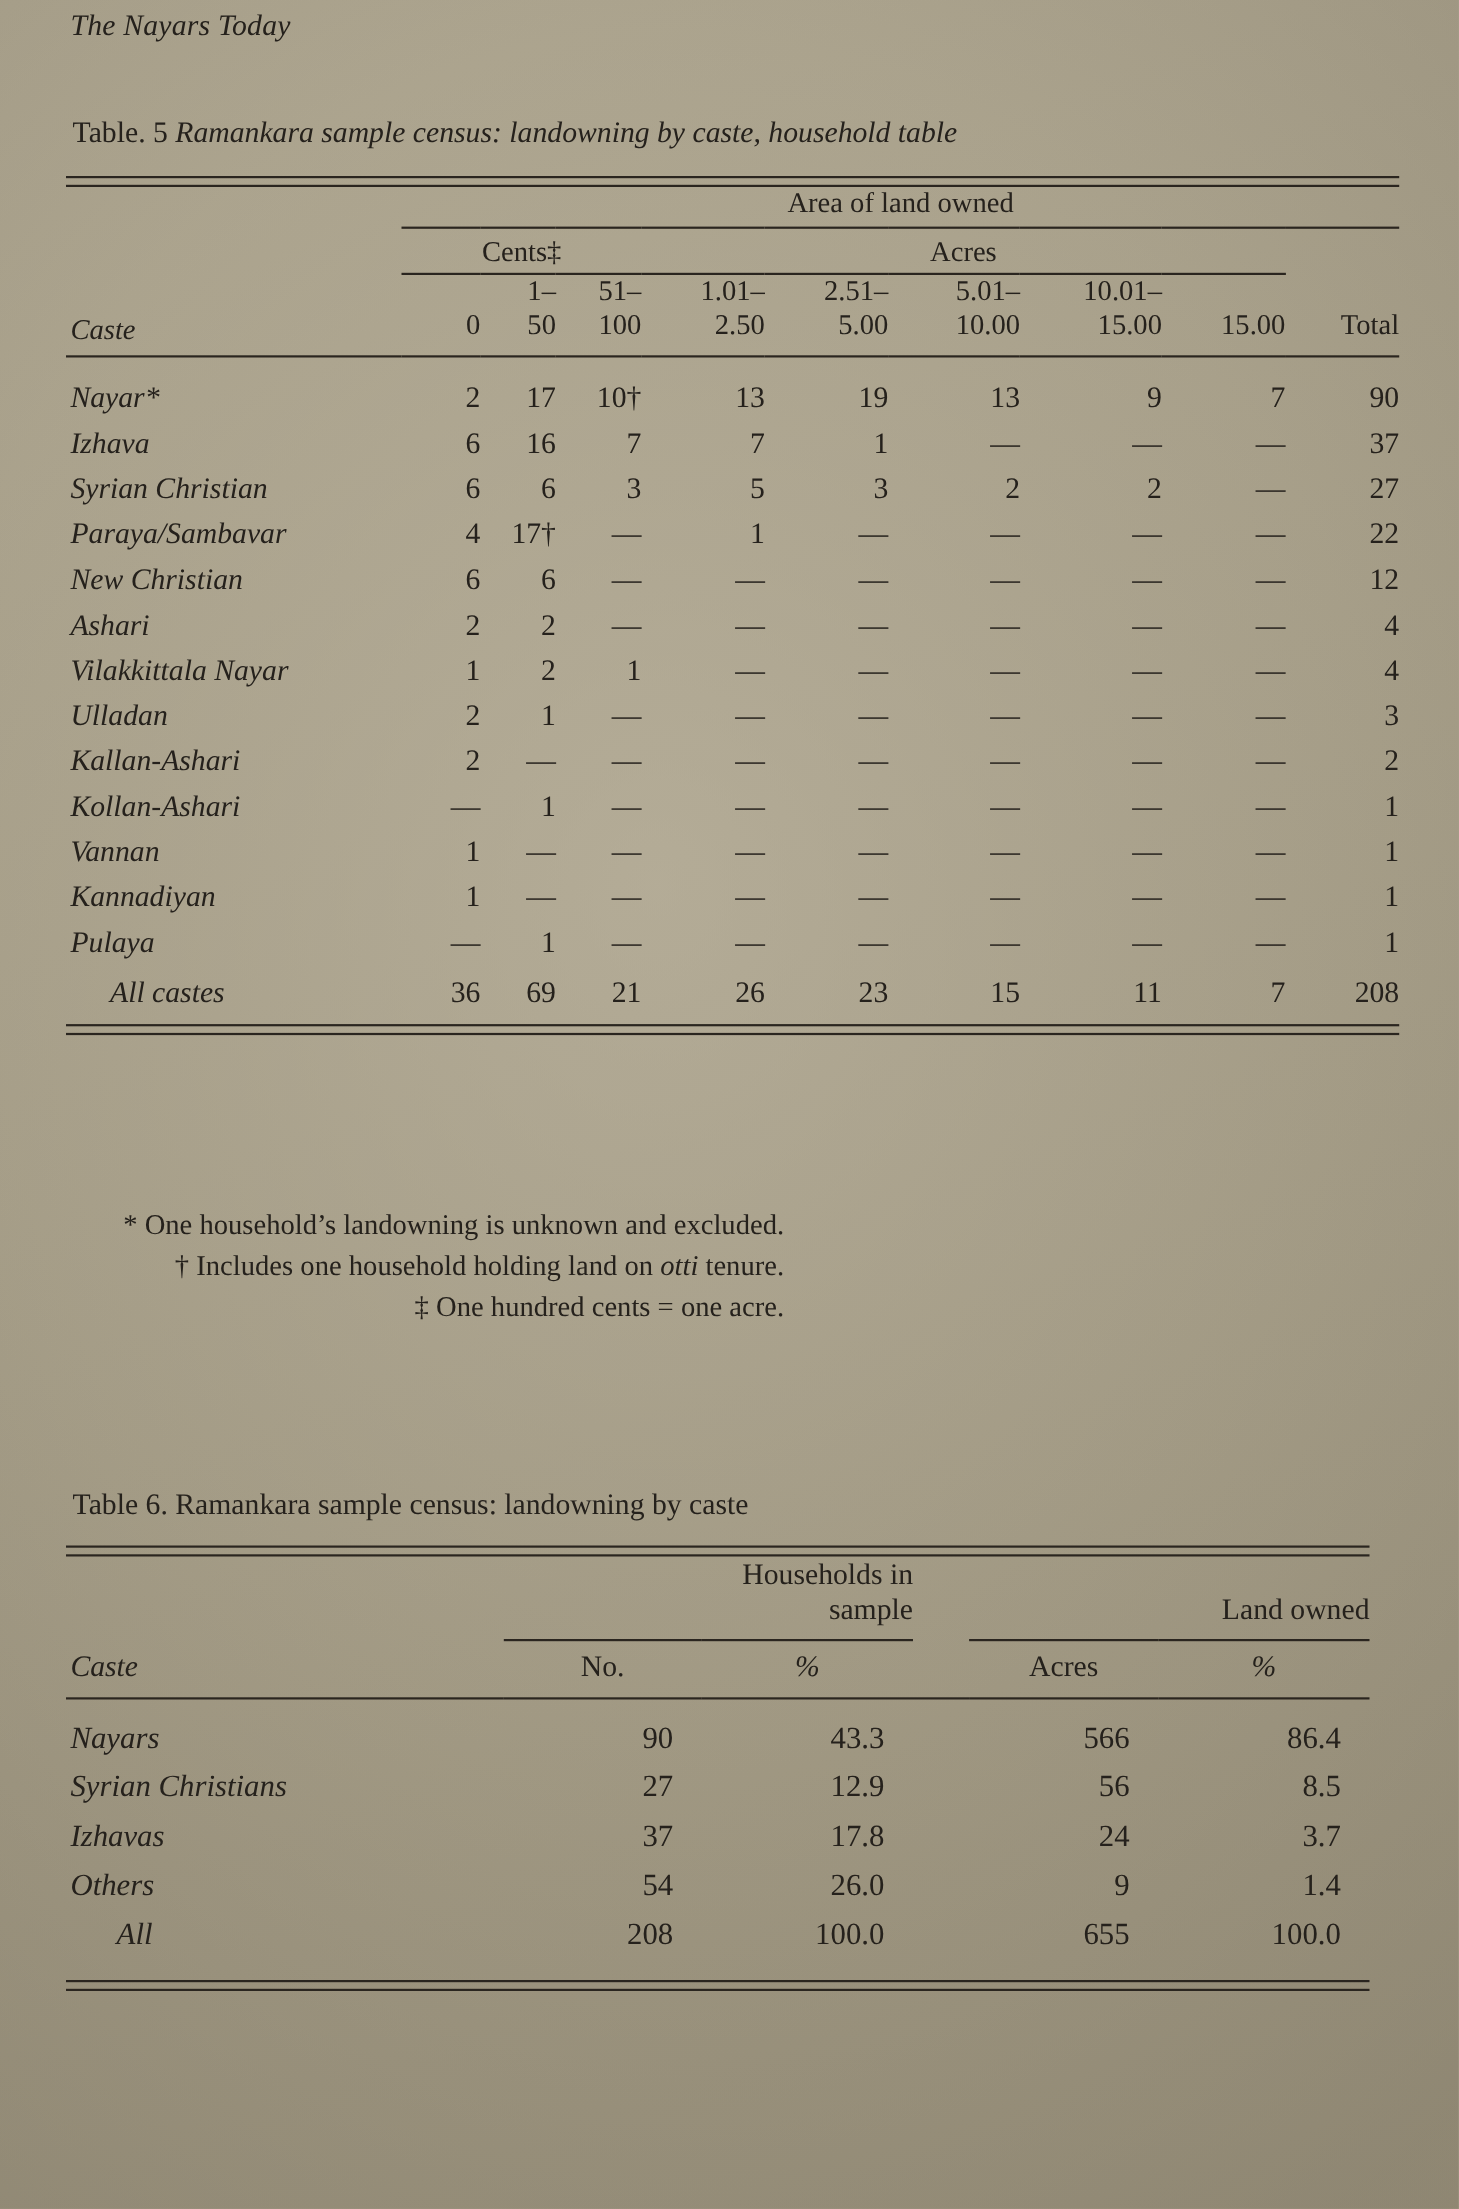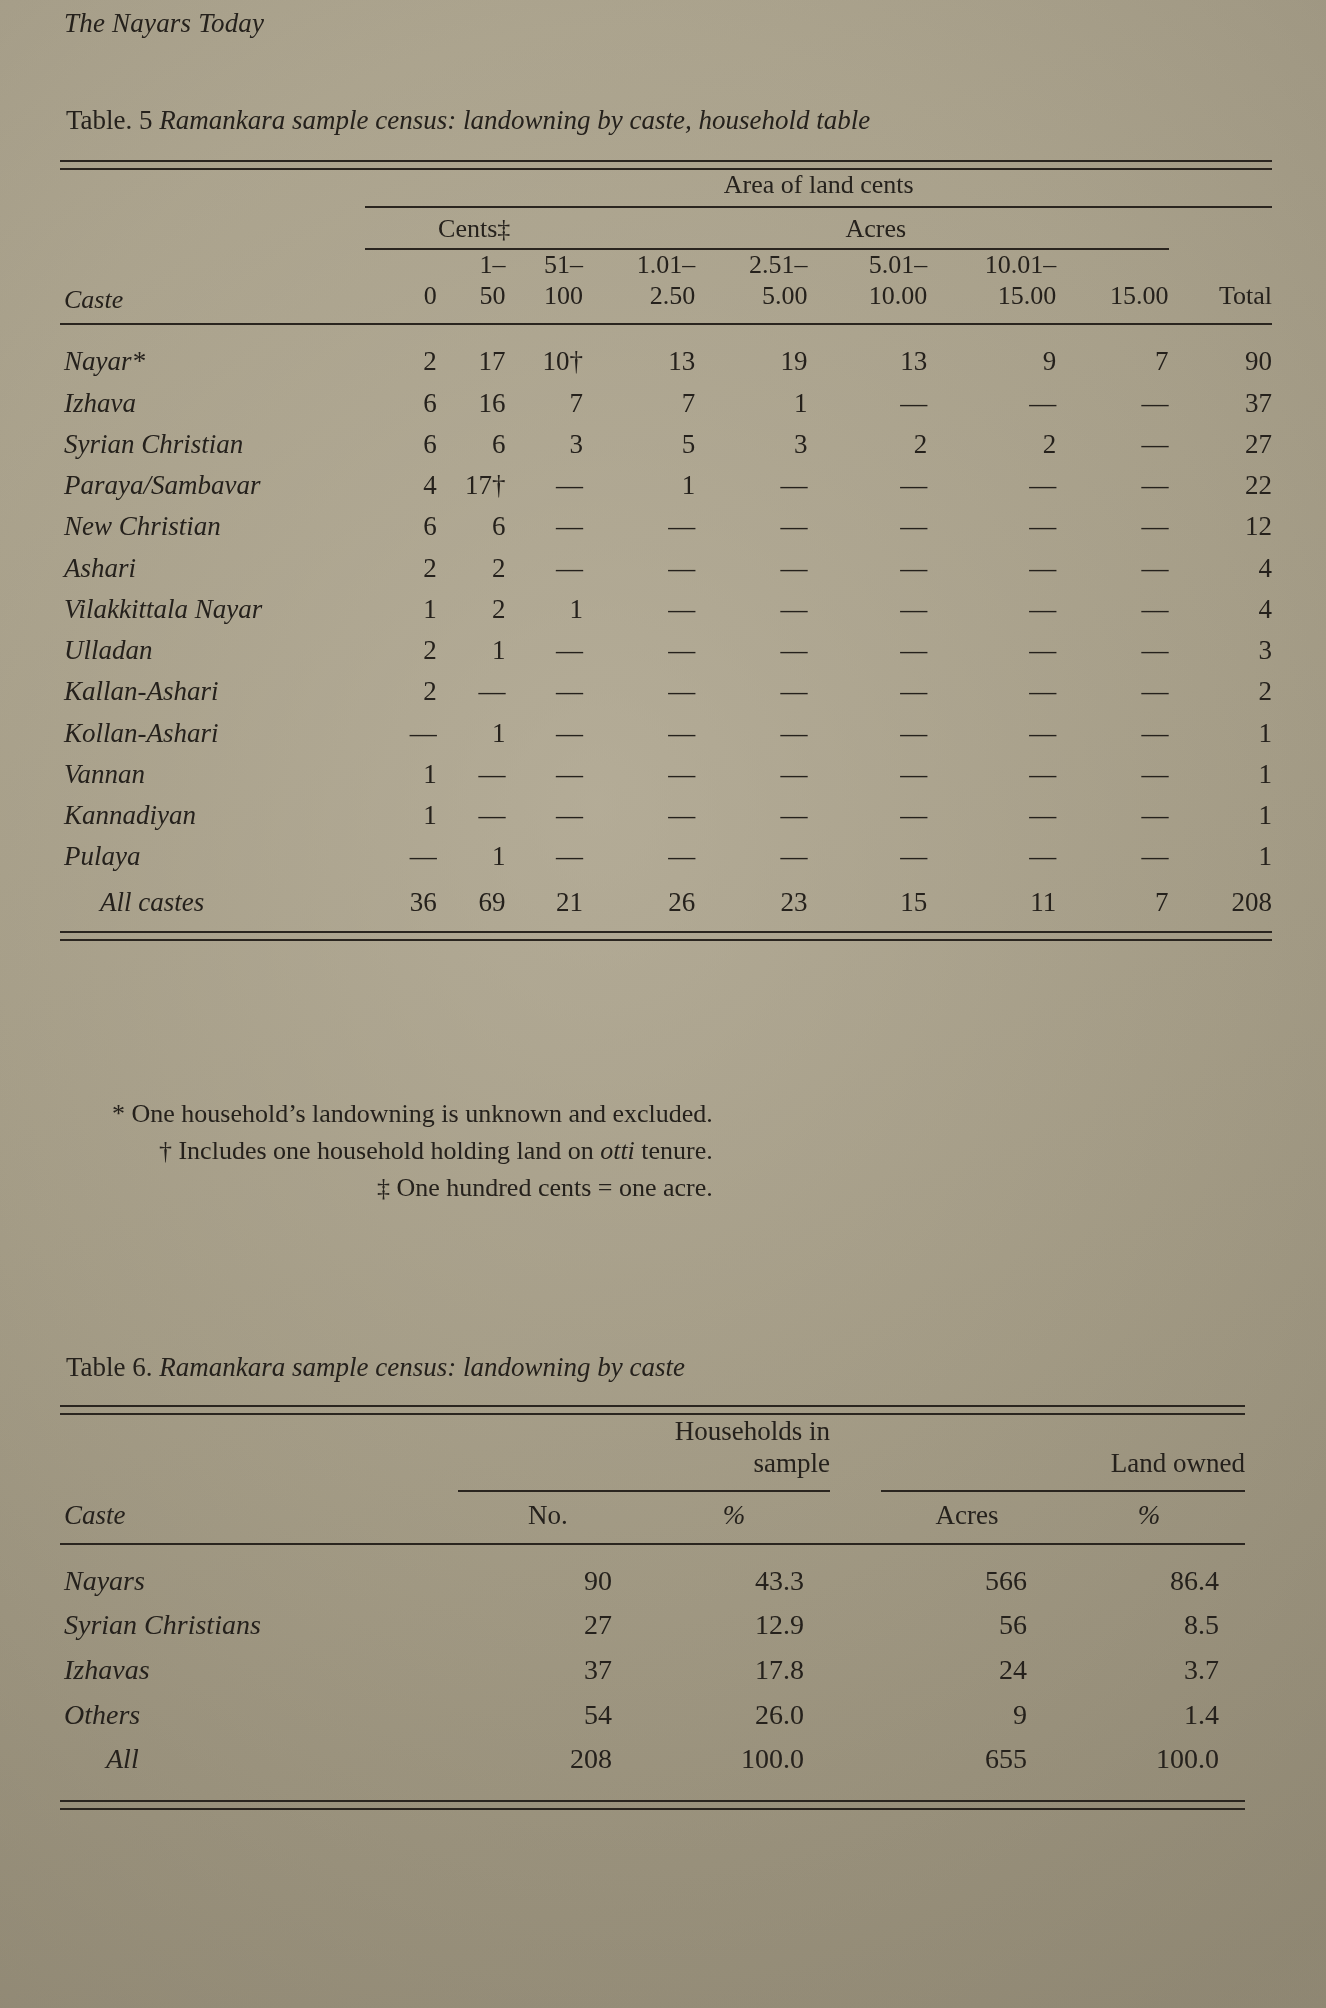--- a/index.html
+++ b/index.html
@@ -122,21 +122,21 @@
   }
   .notes .it { font-style: italic; }
 
   
   .t6-caption {
     position: absolute;
     left: 66px;
     top: 1352px;
     font-size: 27px;
   }
-  .t6-caption .ital { font-style: italic; }
+  .t6-caption .ital { }
 
   .t6 {
     position: absolute;
     left: 60px;
     top: 1405px;
     width: 1185px;
   }
   table.grid6 {
     border-collapse: collapse;
     width: 100%;
@@ -189,21 +189,21 @@
         <col style="width:130px">
         <col style="width:130px">
         <col style="width:140px">
         <col style="width:148px">
         <col style="width:130px">
         <col style="width:120px">
       </colgroup>
       <tbody>
           <tr>
         <td></td>
-        <td class="hdr-area rule-under" colspan="9">Area of land cents</td>
+        <td class="hdr-area rule-under" colspan="9">Area of land owned</td>
       </tr>
       <tr>
         <td></td>
         <td class="spanhdr rule-under" colspan="3">Cents‡</td>
         <td class="spanhdr rule-under" colspan="5">Acres</td>
         <td></td>
       </tr>
       <tr>
         <td class="c-caste">Caste</td>
         <td class="colhdr">

